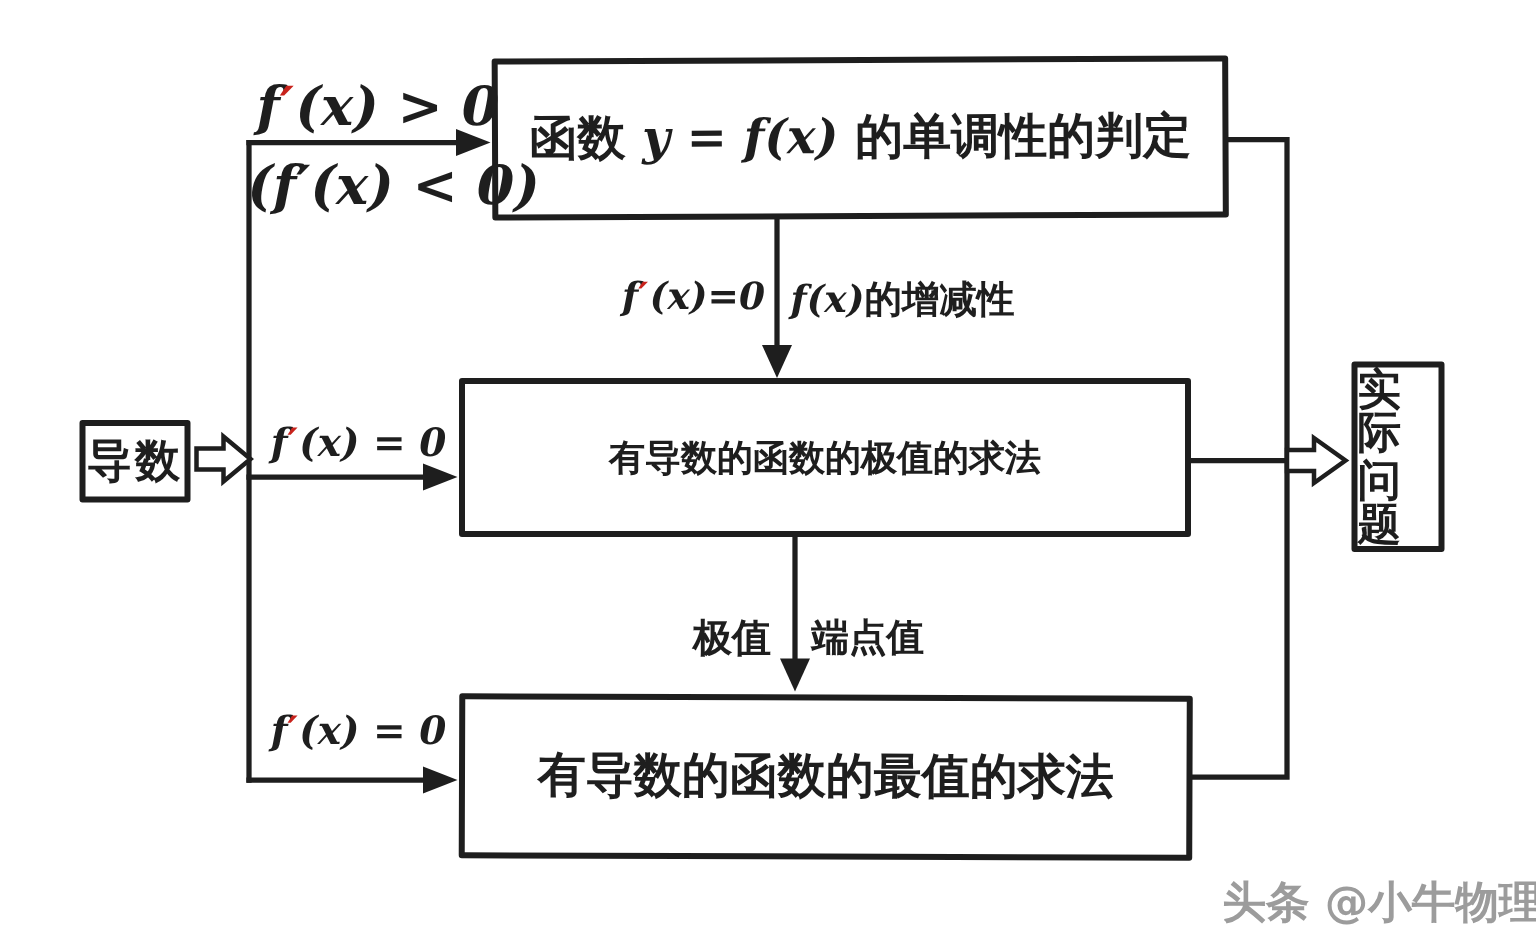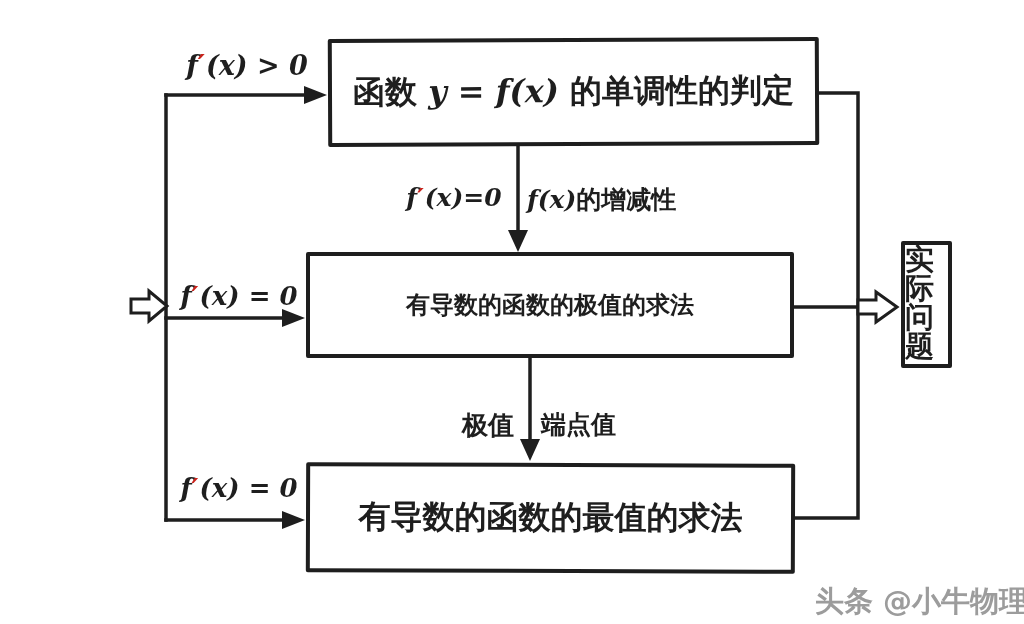--- a/index.html
+++ b/index.html
@@ -16,35 +16,35 @@
     background:#fff;
     display:flex;align-items:center;justify-content:center;
     font-weight:bold;color:var(--ink,#1e1e1e);
     border-radius:2px;
   }
   .box-top   {left:328px;top:38px;width:491px;height:108px;font-size:32px;transform:rotate(-0.25deg);}
   .box-mid   {left:306px;top:252px;width:488px;height:106px;font-size:24px;}
   .box-bot   {left:306px;top:463px;width:489px;height:110px;font-size:32px;transform:rotate(0.2deg);}
   .box-left  {left:53px;top:280px;width:74px;height:55px;font-size:30px;letter-spacing:2px;}
   .box-right {
-    left:901px;top:241px;width:51px;height:127px;font-size:29px;
-    flex-direction:column;justify-content:flex-start;line-height:1;
+    left:901px;top:241px;width:62px;height:127px;font-size:29px;
+    flex-direction:column;justify-content:space-between;line-height:1;
   }
   .math{font-family:"DejaVu Serif",serif;font-style:italic;font-weight:bold;}
   .prime{color:var(--prime,#c8231c);font-style:italic;padding-right:1px;}
   .edge-label{
     position:absolute;font-weight:bold;color:var(--ink,#1e1e1e);
     white-space:nowrap;
   }
-  .lbl-math{font-family:"DejaVu Serif",serif;font-style:italic;font-size:27px;}
+  .lbl-math{font-family:"DejaVu Serif",serif;font-style:italic;font-size:36px;}
   .lbl-mono-pos{left:171px;top:50px;width:152px;text-align:center;}
   .lbl-mono-neg{left:165px;top:103px;width:160px;text-align:center;}
   .lbl-ext    {left:173px;top:281px;width:132px;text-align:center;font-size:26px;}
   .lbl-minmax {left:173px;top:473px;width:132px;text-align:center;font-size:26px;}
-  .lbl-mid-left {left:398px;top:183px;width:112px;text-align:center;font-size:25px;}
+  .lbl-mid-left {left:398px;top:183px;width:112px;text-align:right;font-size:25px;}
   .lbl-mid-right{left:527px;top:183px;font-size:25px;}
   .lbl-mid-right .math{font-size:25px;}
   .cjk{font-family:"DejaVu Sans",sans-serif;font-style:normal;font-weight:bold;}
   .lbl-extval  {left:455px;top:408px;width:66px;text-align:center;font-size:26px;}
   .lbl-endpoint{left:541px;top:408px;font-size:25px;}
   .watermark{
     position:absolute;left:815px;top:582px;
     font-size:29px;font-weight:bold;
     color:var(--watermark,#9c9c9c);
     text-shadow:2px 2px 0 #ffffff,-1px -1px 0 #ffffff;
@@ -76,40 +76,44 @@
     <polygon points="520,439 530,461 540,439" fill="currentColor" stroke="none"></polygon>
 
     <polyline points="818,93 858,93 858,518 794,518"></polyline>
     <line x1="794" y1="307" x2="858" y2="307"></line>
 
     <polygon points="131,299 149,299 149,291 167,306 149,321 149,313 131,313" fill="#fff" stroke-width="3"></polygon>
 
     <polygon points="858,300 876,300 876,292 897,307 876,322 876,314 858,314" fill="#fff" stroke-width="3"></polygon>
   </svg>
 
+  <div class="box box-left">
+    <span>导数</span>
+  </div>
 
   <div class="box box-top">
     <span><span class="cjk">函数 </span><span class="math">y = f(x)</span><span class="cjk"> 的单调性的判定</span></span>
   </div>
 
   <div class="box box-mid">
     <span>有导数的函数的极值的求法</span>
   </div>
 
   <div class="box box-bot">
     <span>有导数的函数的最值的求法</span>
   </div>
 
   <div class="box box-right">
     <span>实际</span>
     <span>问题</span>
   </div>
 
   <div class="edge-label lbl-math lbl-mono-pos"><span>f</span><span class="prime">′</span><span>(x) &gt; 0</span></div>
 
+  <div class="edge-label lbl-math lbl-mono-neg">(f′(x) &lt; 0)</div>
 
   <div class="edge-label lbl-math lbl-ext"><span>f</span><span class="prime">′</span><span>(x) = 0</span></div>
 
   <div class="edge-label lbl-math lbl-minmax"><span>f</span><span class="prime">′</span><span>(x) = 0</span></div>
 
   <div class="edge-label lbl-math lbl-mid-left"><span>f</span><span class="prime">′</span><span>(x)=0</span></div>
 
   <div class="edge-label lbl-mid-right"><span class="math">f(x)</span><span class="cjk">的增减性</span></div>
 
   <div class="edge-label lbl-extval">极值</div>

